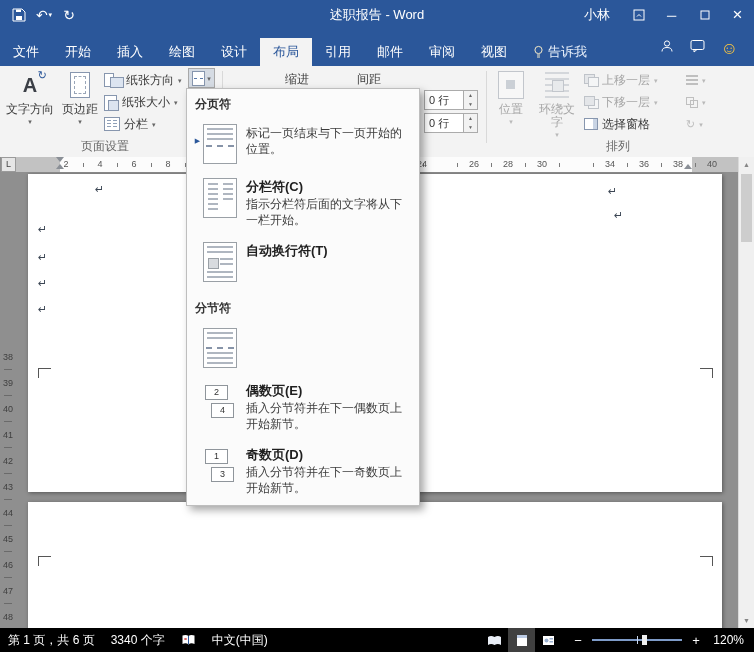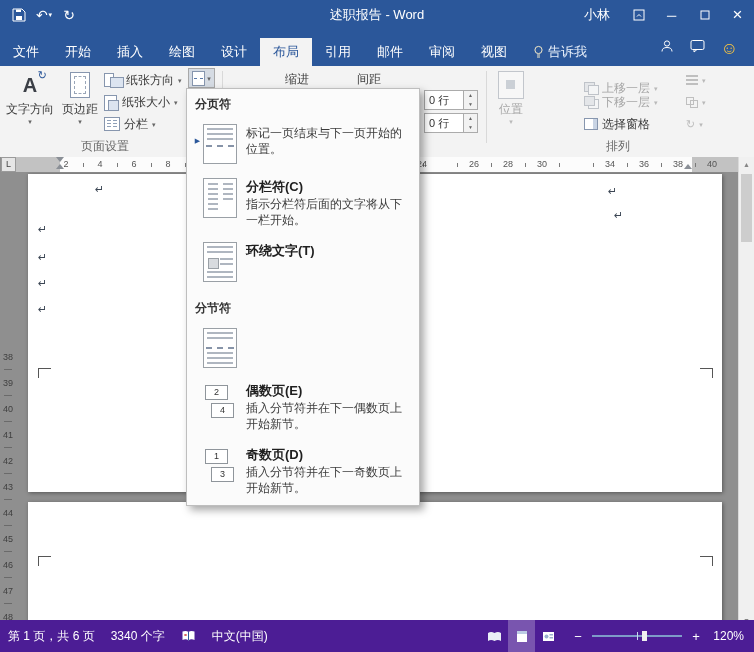--- a/index.html
+++ b/index.html
@@ -104,21 +104,21 @@
   .cmark.tr{border-right:1px solid #565656;border-top:1px solid #565656;}
 
   
   .scrollbar{position:absolute;top:157px;right:0;width:16px;bottom:24px;background:#F0F0F0;border-left:1px solid #DADADA;box-sizing:border-box;}
   .sb-arrow{position:absolute;left:0;width:100%;height:15px;text-align:center;font-size:7px;color:#868686;line-height:15px;}
   .sb-arrow.up{top:0;}
   .sb-arrow.down{bottom:0;}
   .sb-thumb{position:absolute;top:17px;left:2px;right:2px;height:68px;background:#CDCDCD;}
 
   
-  .statusbar{position:absolute;left:0;right:0;bottom:0;height:32px;background:#4c1d95;color:#fff;display:flex;align-items:center;font-size:12px;}
+  .statusbar{position:absolute;left:0;right:0;bottom:0;height:24px;background:#000000;color:#fff;display:flex;align-items:center;font-size:12px;}
   .st-item{padding:0 8px;height:100%;display:flex;align-items:center;gap:4px;white-space:nowrap;}
   .st-spacer{flex:1;}
   .viewbtn{width:27px;height:100%;display:flex;align-items:center;justify-content:center;}
   .viewbtn.active{background:rgba(255,255,255,.25);}
   .zoomwrap{display:flex;align-items:center;gap:8px;padding:0 10px;}
   .zoombtn{font-size:13px;width:12px;text-align:center;}
   .zoomtrack{width:90px;height:2px;background:#7E9BC8;position:relative;}
   .zoomtrack .notch{position:absolute;left:50%;top:-3px;width:1px;height:8px;background:#C8D6EC;}
   .zoomthumb{position:absolute;left:55%;top:-4px;width:5px;height:10px;background:#EFEFEF;}
   .zoomlabel{min-width:32px;text-align:right;padding-right:10px;}
@@ -289,21 +289,28 @@
     </div>
     <div class="rdivider" style="left:486px;"></div>
 
     <div class="bigbtn disabled" style="left:490px;width:42px;">
       <span class="bicon-slot">
           <span class="ic-gray-pos"></span>
         </span>
       <span class="blabel">位置</span>
       <span class="arrowdd">▾</span>
     </div>
-    <div class="smallbtn disabled" style="left:584px;top:12px;">
+    <div class="bigbtn disabled" style="left:534px;width:46px;">
+      <span class="bicon-slot">
+          <span class="ic-gray-wrap"></span>
+        </span>
+      <span class="blabel">环绕文字</span>
+      <span class="arrowdd">▾</span>
+    </div>
+    <div class="smallbtn disabled" style="left:584px;top:4px;">
       <span class="ic-layer">
           <span class="l1"></span>
           <span class="l2"></span>
         </span>
       <span>上移一层</span>
       <span class="arrowdd">▾</span>
     </div>
     <div class="smallbtn disabled" style="left:584px;top:26px;">
       <span class="ic-layer">
           <span class="l2"></span>
@@ -500,21 +507,21 @@
 
     <div class="bm-item">
       <span class="bm-marker"></span>
       <span class="bm-icon">
         <span class="bi-lines" style="left:3px;top:3px;width:26px;height:8px;"></span>
         <span class="bi-sq" style="left:4px;top:15px;width:9px;height:9px;"></span>
         <span class="bi-lines" style="left:16px;top:15px;width:13px;height:9px;"></span>
         <span class="bi-lines" style="left:3px;top:28px;width:26px;height:7px;"></span>
       </span>
       <span class="bm-text">
-        <div class="bm-name">环绕文字(T)</div>
+        <div class="bm-name">自动换行符(T)</div>
       </span>
     </div>
 
     <div class="bm-header second">分节符</div>
 
 
     <div class="bm-item">
       <span class="bm-marker"></span>
       <span class="bm-icon">
         <span class="bi-lines" style="left:3px;top:3px;width:26px;height:10px;"></span>

